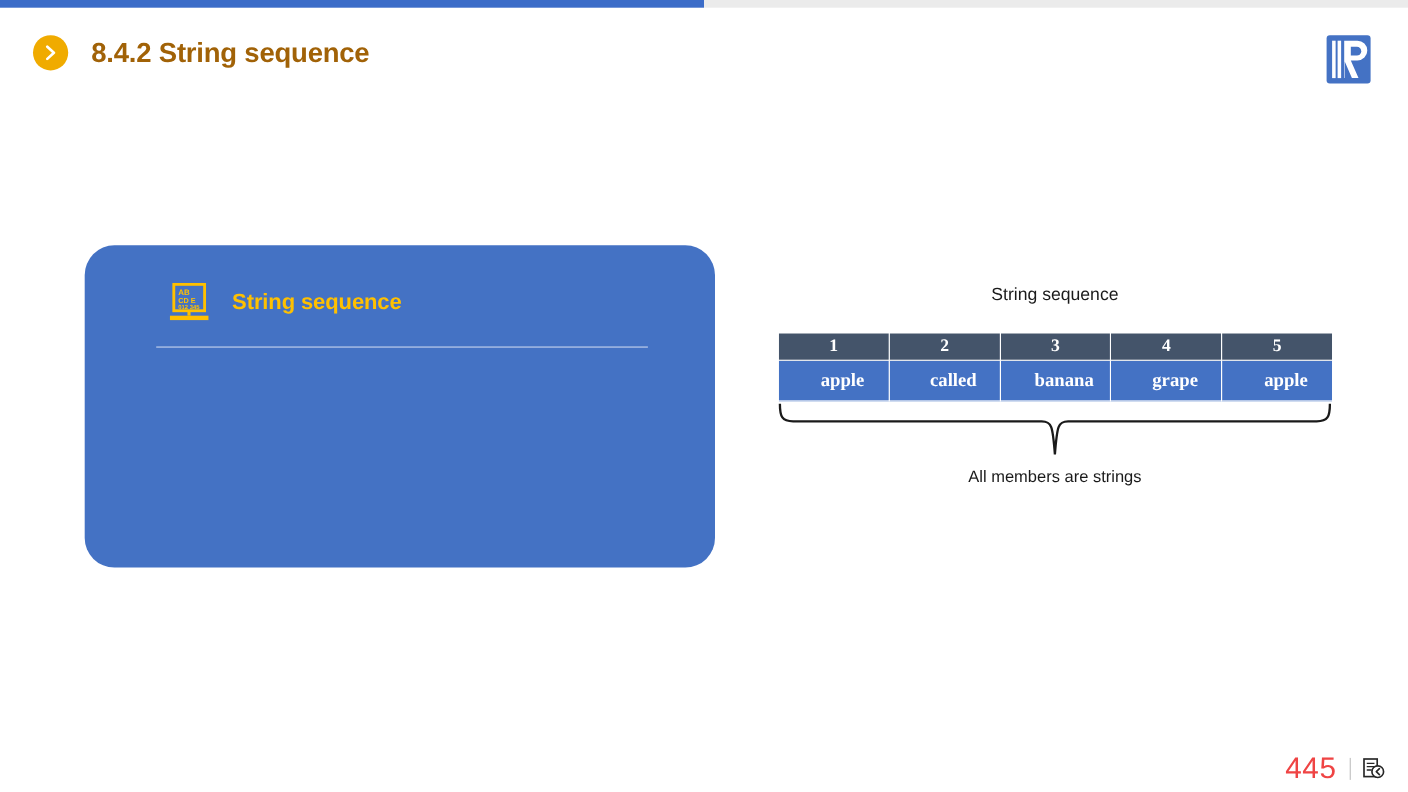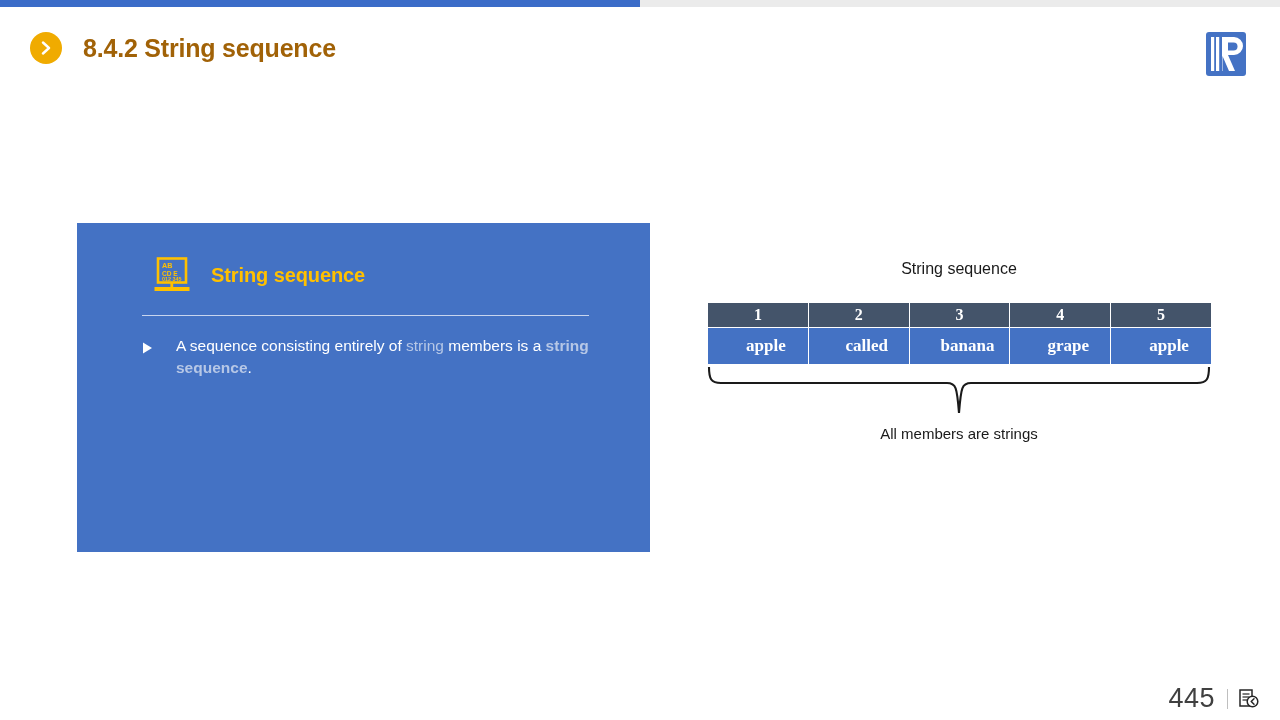--- a/index.html
+++ b/index.html
@@ -58,23 +58,24 @@
     right: 32px;
     width: 44px; height: 48px;
   }
 
   
   #concept-panel {
     position: absolute;
     left: 77px;
     top: 223px;
     width: 573px;
-    height: 329px;
+    height: 293px;
     background: #4472c4;
     padding: 28px 34px 12px 34px;
+    border-radius: 27px;
   }
   #panel-heading-row {
     display: flex;
     align-items: center;
     padding-left: 42px;
     height: 48px;
   }
   #board-icon { width: 38px; height: 36px; flex: none; }
   #panel-heading {
     margin-left: 20px;
@@ -161,21 +162,21 @@
   
   #slide-footer {
     position: absolute;
     right: 20px;
     bottom: 6px;
     display: flex;
     align-items: center;
   }
   #page-number {
     font-size: 27px;
-    color: #404040;
+    color: #ef4444;
     letter-spacing: 0.5px;
   }
   #footer-divider {
     width: 1px;
     height: 20px;
     background: #bfbfbf;
     margin: 0 10px 0 12px;
   }
   #doc-back-icon { width: 22px; height: 22px; }
 </style>
@@ -219,30 +220,20 @@
         <rect x="1.5" y="30" width="35" height="4" fill="#ffc000"></rect>
       </svg>
     </div>
     <div id="panel-heading">String sequence</div>
   </div>
 
   <div id="panel-divider"></div>
 
   <div id="bullet-list">
 
-    <div class="bullet-row">
-      <div class="bullet-marker">
-        <svg width="11" height="12" viewBox="0 0 11 12" aria-hidden="true">
-          <path d="M1 0.5 L10 6 L1 11.5 Z" fill="#ffffff"></path>
-        </svg>
-      </div>
-      <div class="bullet-text">
-        <span>A sequence consisting entirely of </span><span class="accent-word">string</span><span> members is a </span><span class="accent-strong">string sequence</span><span>.</span>
-      </div>
-    </div>
 
 
   </div>
 </div>
 
 <div id="diagram">
 
   <div id="diagram-caption">String sequence</div>
 
   <table id="seq-table">

